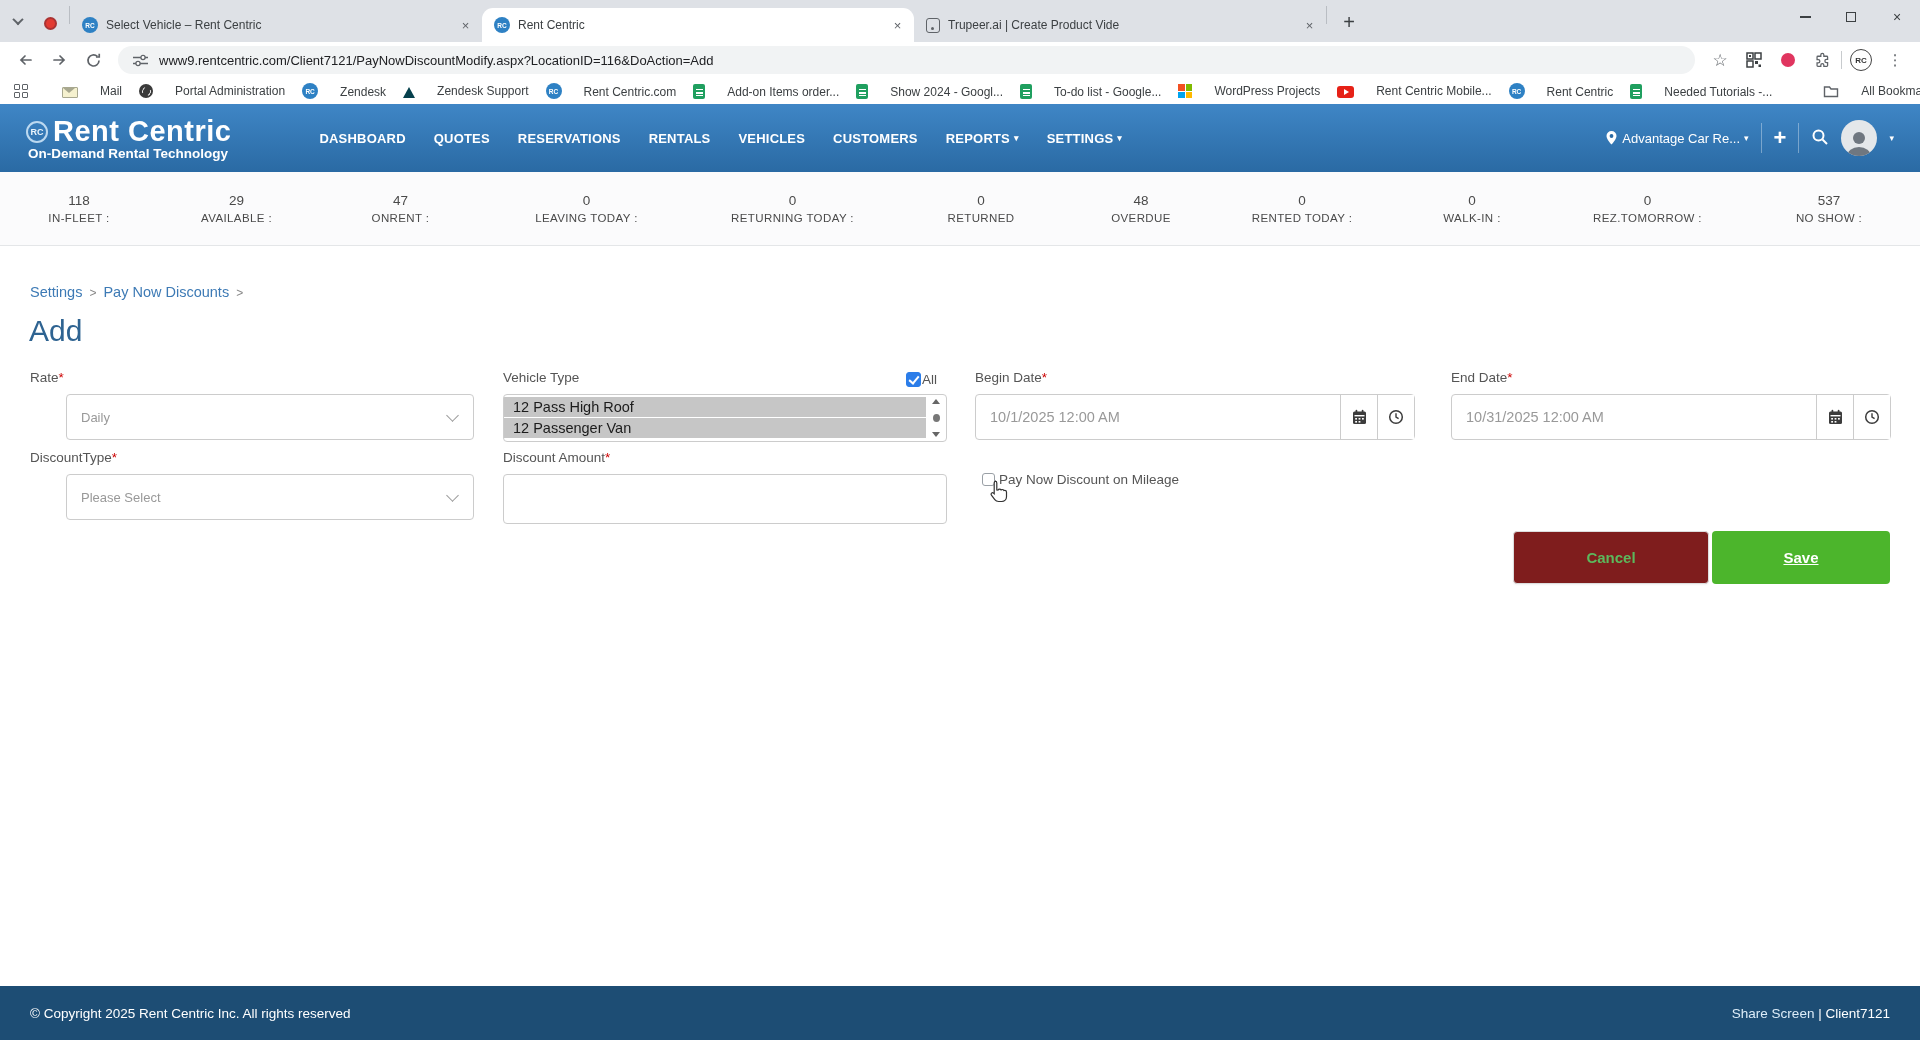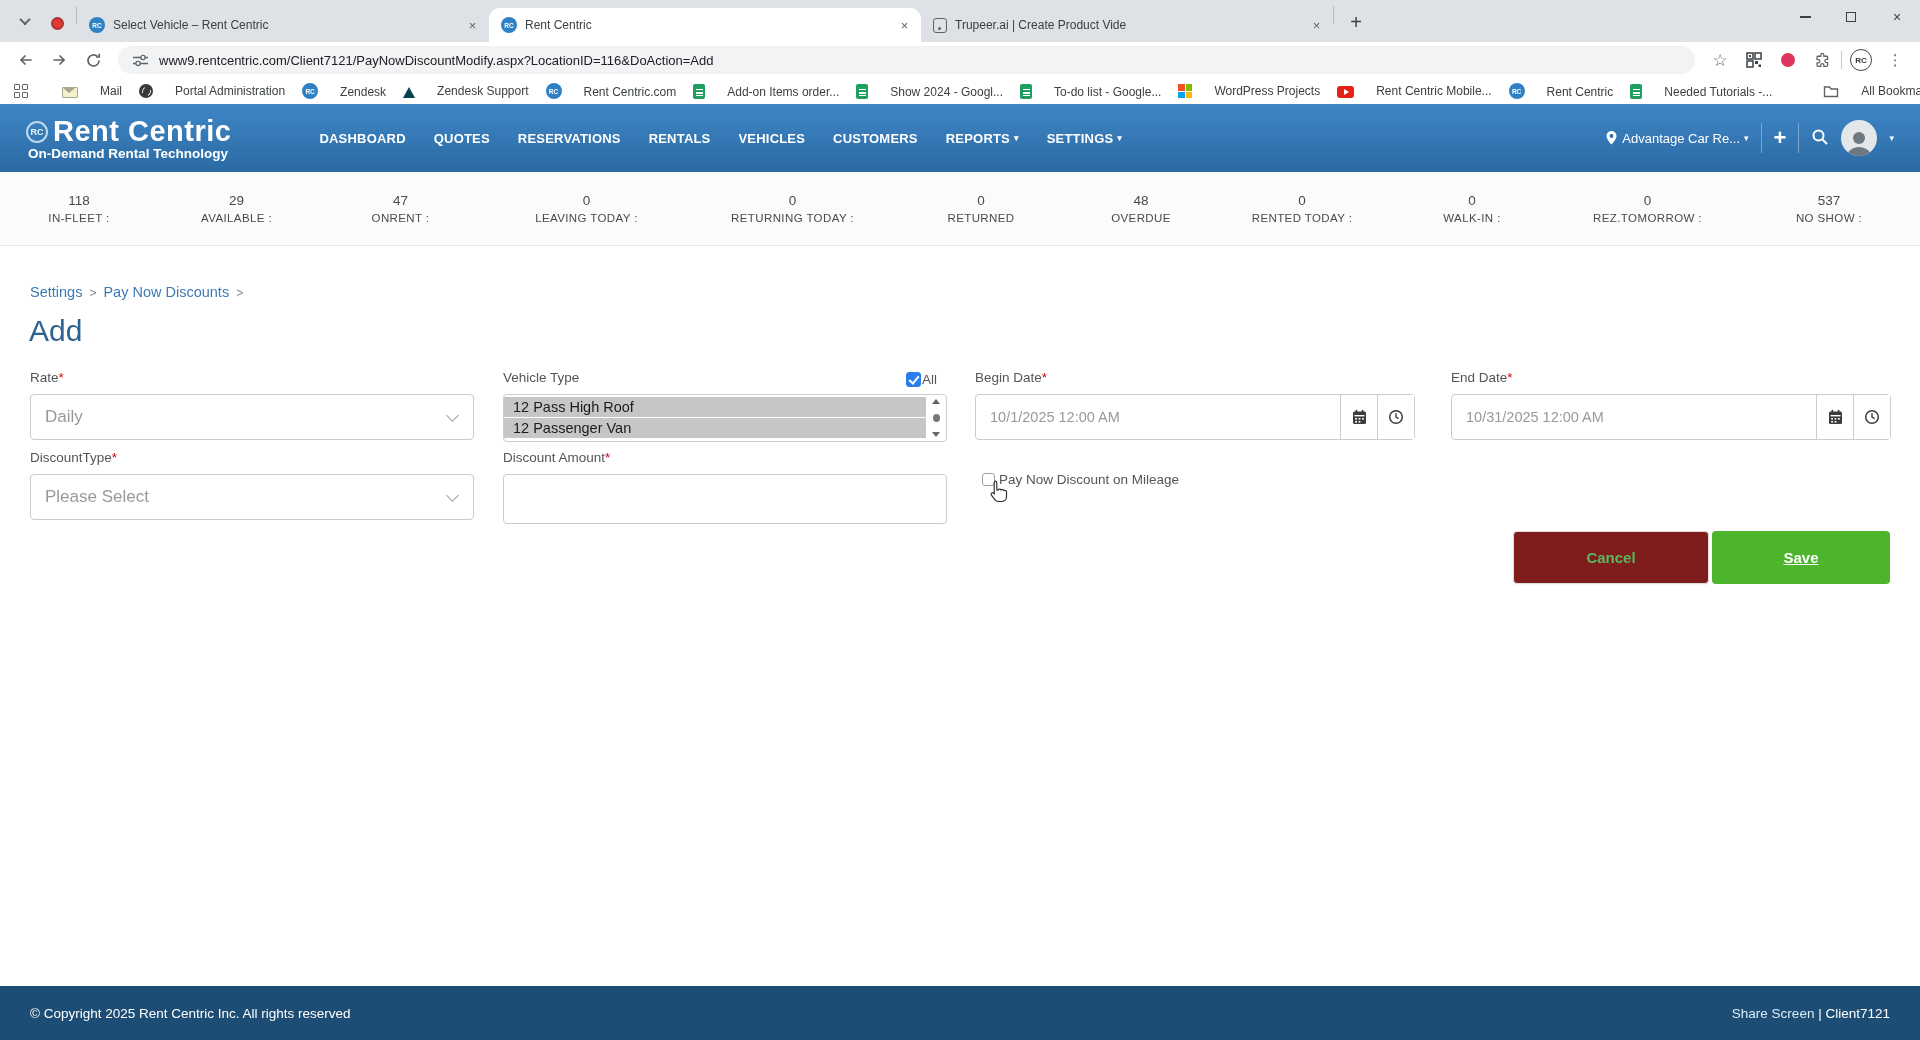--- a/index.html
+++ b/index.html
@@ -1,21 +1,21 @@
 <!DOCTYPE html>
 <html><head>
 <meta charset="utf-8">
 <style>
   * { margin:0; padding:0; box-sizing:border-box; }
   html,body { width:1920px; height:1040px; }
   body { font-family:"Liberation Sans",sans-serif; background:#fff; position:relative; overflow:hidden; cursor:default; }
   .vsep { width:1px; height:18px; background:#9aa0a6; opacity:.55; align-self:center; }
 
   
-  .tabstrip { height:42px; background:#dee1e6; display:flex; align-items:flex-end; padding-left:11px; position:relative; }
+  .tabstrip { height:42px; background:#dee1e6; display:flex; align-items:flex-end; padding-left:4px; position:relative; }
   .tab-search { width:28px; height:28px; border:none; background:transparent; border-radius:50%; margin:0 4px 7px 0; display:flex; align-items:center; justify-content:center; }
   .chev-down { width:8px; height:8px; border-left:2px solid #5f6368; border-bottom:2px solid #5f6368; transform:rotate(-45deg) translate(1px,-1px); }
   .rec-dot { width:13px; height:13px; border-radius:50%; background:#e33b32; border:2.5px solid #a33; margin:0 12px 12px 8px; }
   .tab { height:34px; width:412px; display:flex; align-items:center; gap:8px; padding:0 8px 0 12px; border-radius:11px 11px 0 0; color:#3c4043; font-size:12px; }
   .tab.active { background:#fff; }
   .tab-title { flex:1; white-space:nowrap; overflow:hidden; }
   .tab-close { width:17px; height:17px; border-radius:50%; display:flex; align-items:center; justify-content:center; font-size:13px; color:#5f6368; }
   .favicon-rc, .ic-rc { width:16px; height:16px; min-width:16px; border-radius:50%; background:#2e81c4; color:#fff; font-size:6.5px; font-weight:bold; display:flex; align-items:center; justify-content:center; }
   .favicon-rc::after, .ic-rc::after { content:"RC"; }
   .favicon-trupeer { width:14px; height:15px; min-width:14px; border:1.6px solid #5f6368; border-radius:3px; position:relative; }
@@ -79,21 +79,21 @@
   
   .content { position:absolute; top:246px; left:0; width:1740px; height:740px; background:#fff; }
   .breadcrumb { position:absolute; left:30px; top:38px; font-size:14.5px; color:#3d7ab5; }
   .crumb-sep { color:#888; font-size:12px; margin:0 7px; }
   .page-title { position:absolute; left:29px; top:68px; font-size:30px; color:#2e6391; font-weight:normal; }
 
   .fg { position:absolute; }
   .flabel { display:block; font-size:13.5px; color:#555; margin-bottom:9px; }
   .req { color:#c00; }
   .control { height:46px; border:1px solid #ccc; border-radius:4px; background:#fff; }
-  .select { display:flex; align-items:center; padding:0 14px; color:#999; font-size:17px; position:relative; }
+  .select { display:flex; align-items:center; padding:0 14px; color:#999; font-size:13px; position:relative;margin-left:36px; }
   .sel-chev { position:absolute; right:16px; top:16px; width:9px; height:9px; border-right:1.7px solid #999; border-bottom:1.7px solid #999; transform:rotate(45deg); }
 
   .listbox { height:48px; border:1px solid #ccc; border-radius:4px; background:#fff; display:flex; overflow:hidden; }
   .opts { flex:1; padding:2px 0 0 0; }
   .opt { height:20px; line-height:20px; background:#c6c6c6; color:#1c1c1c; font-size:14.5px; padding-left:9px; margin-bottom:1px; }
   .lb-scroll { width:20px; display:flex; flex-direction:column; align-items:center; justify-content:space-between; padding:4px 0; }
   .tri-up { width:0; height:0; border-left:4px solid transparent; border-right:4px solid transparent; border-bottom:5px solid #666; }
   .tri-down { width:0; height:0; border-left:4px solid transparent; border-right:4px solid transparent; border-top:5px solid #666; }
   .lb-dot { width:7px; height:8px; border-radius:50%; background:#777; }
 

